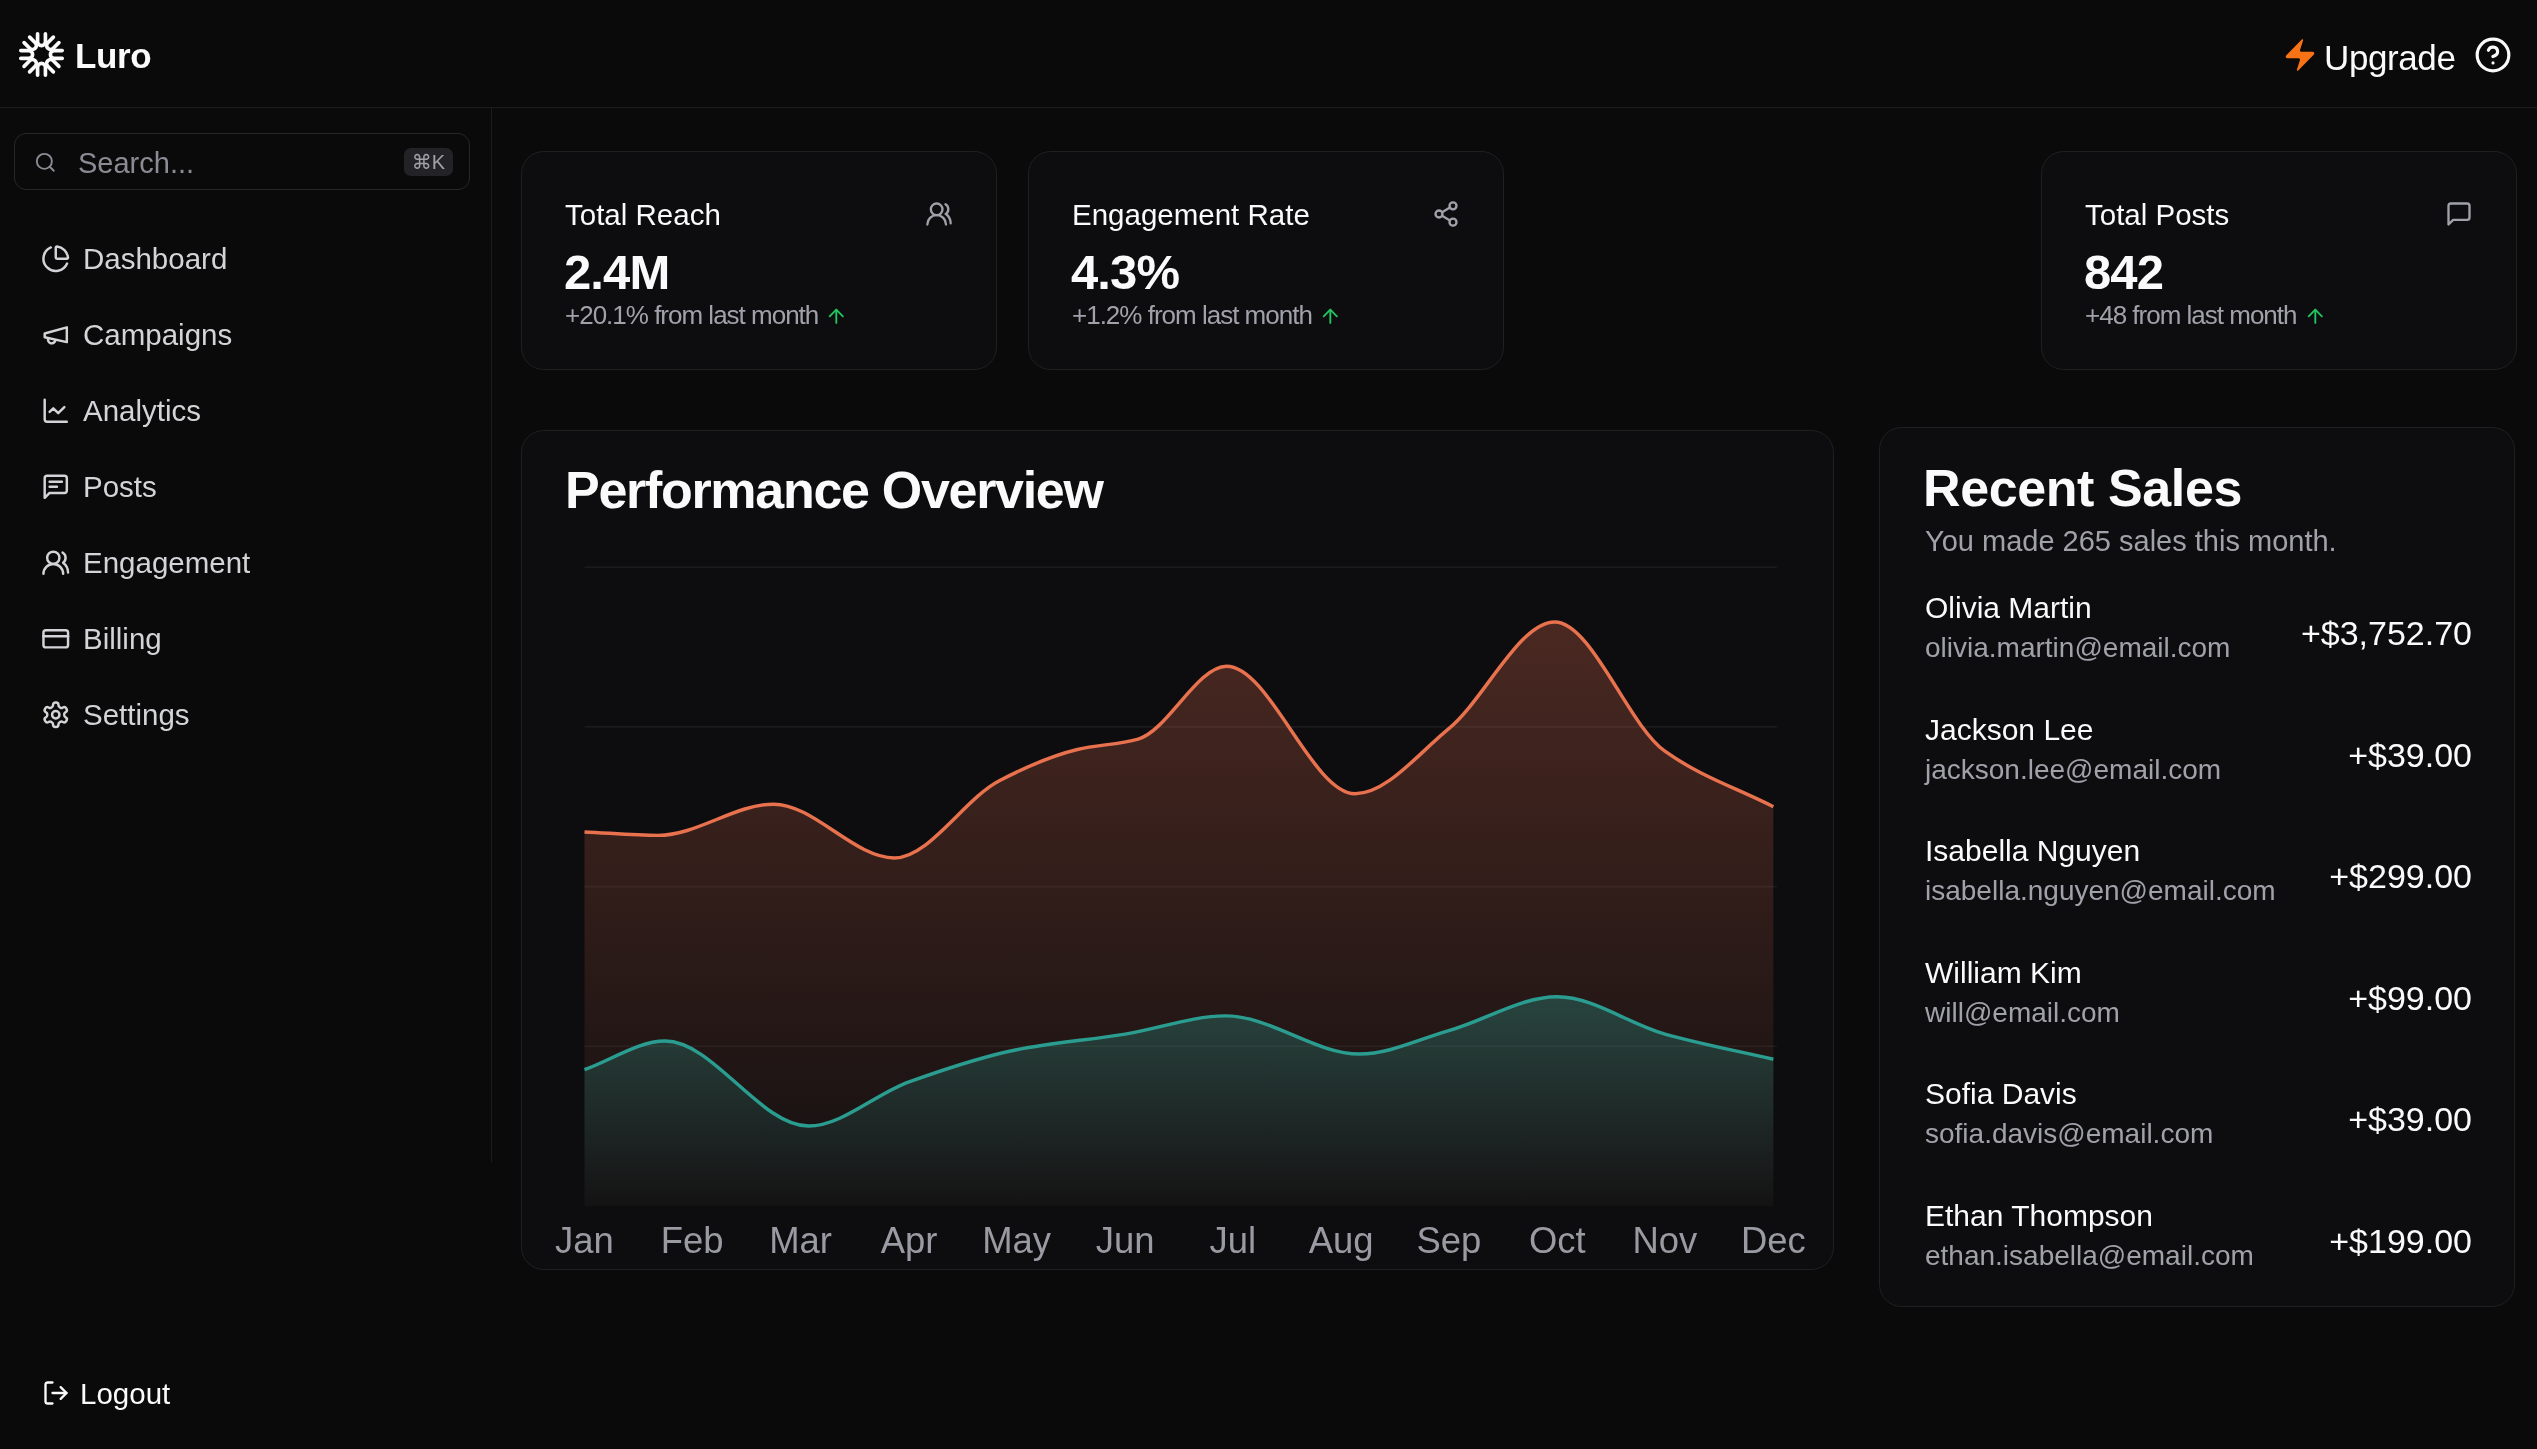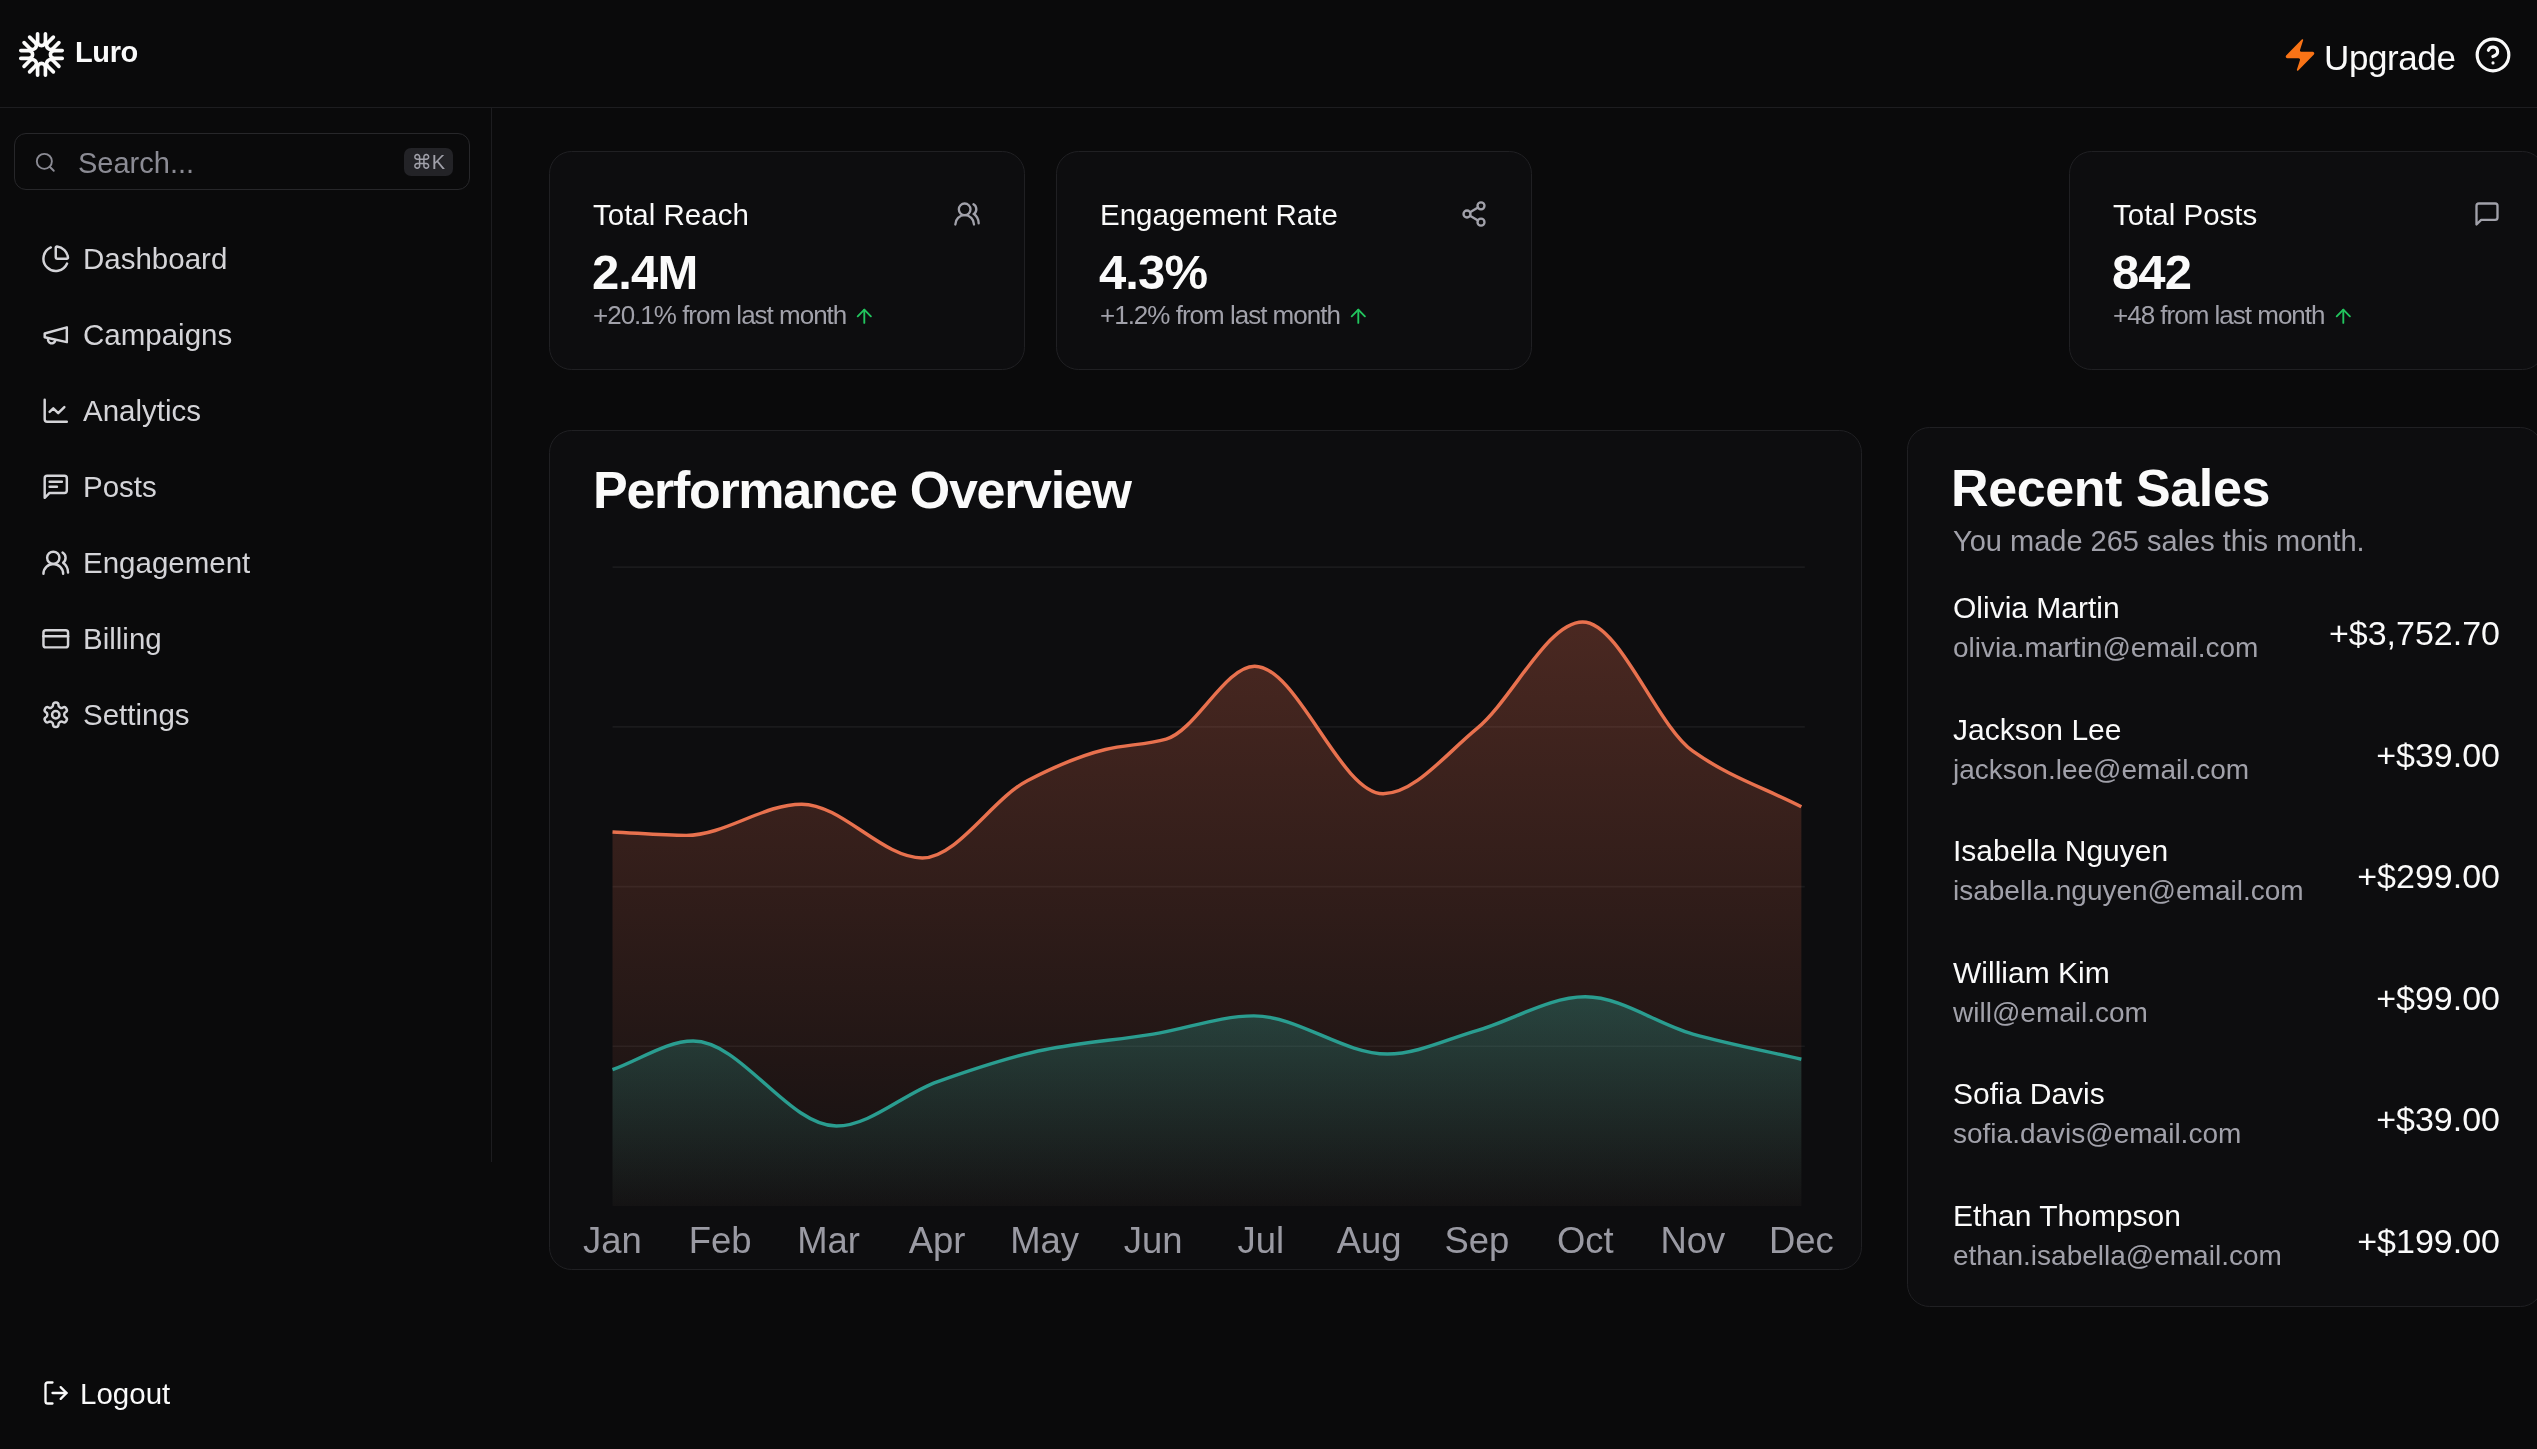--- a/index.html
+++ b/index.html
@@ -4,42 +4,42 @@
 <style>
 * { margin:0; padding:0; box-sizing:border-box; }
 html,body { width:2538px; height:1449px; background:#0a0a0b; overflow:hidden;
   font-family:"Liberation Sans", sans-serif; -webkit-font-smoothing:antialiased; }
 .abs { position:absolute; }
 #page { position:relative; width:2538px; height:1449px; }
 
 
 #topbar { left:0; top:0; width:2538px; height:108px; border-bottom:1.7px solid #1d1d20; }
 #logo { left:18px; top:31px; }
-#brand { left:75px; top:36px; font-size:29px; font-weight:700; color:#fafafa; letter-spacing:-0.4px; }
+#brand { left:75px; top:36px; font-size:35px; font-weight:700; color:#fafafa; letter-spacing:-0.4px; }
 #upgrade { left:2281px; top:36px; }
 #upgradetxt { left:2324px; top:38px; font-size:35px; font-weight:500; letter-spacing:-0.4px; color:#fafafa; }
 #help { left:2474px; top:36px; }
 
 
 #sidebar { left:0; top:107px; width:492px; height:1055px; border-right:1.7px solid #1d1d20; }
 #searchbox { left:14px; top:26px; width:456px; height:57px; border:1.7px solid #27272a; border-radius:12px; }
 #searchbox svg { position:absolute; left:19px; top:17.4px; }
 #searchtxt { position:absolute; left:63px; top:13px; font-size:29px; color:#8b8b94; }
 #kbd { position:absolute; left:389px; top:14px; width:49px; height:28px; background:#232327; border-radius:7px;
   color:#a1a1aa; font-size:20px; text-align:center; line-height:29px; }
 .nav { left:0; top:114px; width:491px; }
 .navitem { position:relative; height:76px;text-align:center; }
 .navitem svg { position:absolute; left:41px; top:22.6px; }
 .navitem span { position:absolute; left:83px; top:21px; font-size:29.5px; color:#d4d4d8; }
 #logout { left:0; top:1249px; width:491px; height:76px; position:absolute; }
 #logout svg { position:absolute; left:42px; top:22.6px; }
 #logout span { position:absolute; left:80px; top:21px; font-size:29.5px; color:#fafafa; }
 
 
-.card { background:#0d0d0f; border:1.7px solid #202023; border-radius:22.6px; position:absolute;margin-left:28px; }
+.card { background:#0d0d0f; border:1.7px solid #202023; border-radius:22.6px; position:absolute; }
 .stat { top:151px; width:476px; height:219px; }
 .stat .t { position:absolute; left:43px; top:46px; font-size:29.5px; font-weight:500; color:#fafafa; }
 .stat .ic { position:absolute; right:43px; top:48px; color:#a1a1aa; }
 .stat .v { position:absolute; left:42px; top:92px; font-size:49px; font-weight:700; color:#fafafa; letter-spacing:-0.9px; }
 .stat .s { position:absolute; left:43px; top:148px; font-size:26px; letter-spacing:-1px; color:#a1a1aa; }
 .stat .s svg { vertical-align:-3.5px; margin-left:7px; }
 
 
 #chartcard { left:521px; top:430px; width:1313px; height:840px; }
 #charttitle { position:absolute; left:43px; top:29px; font-size:52px; font-weight:700; color:#fafafa; letter-spacing:-1.3px; }

